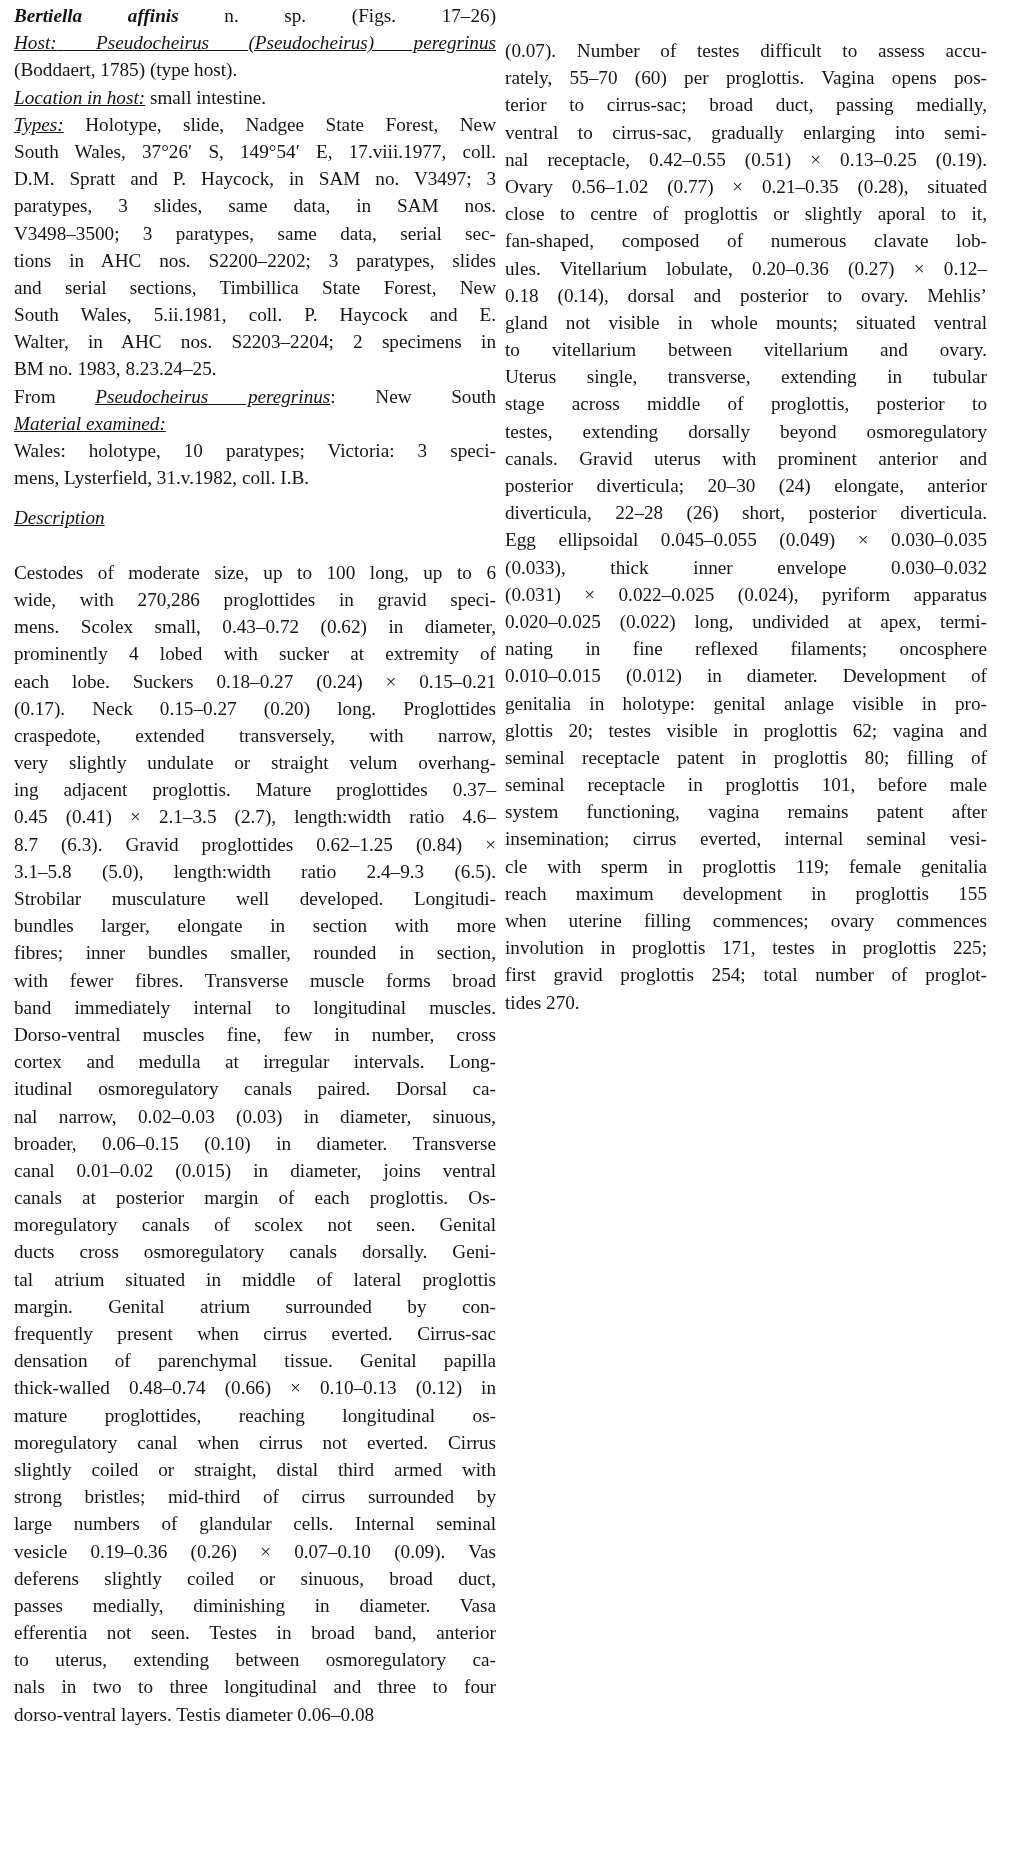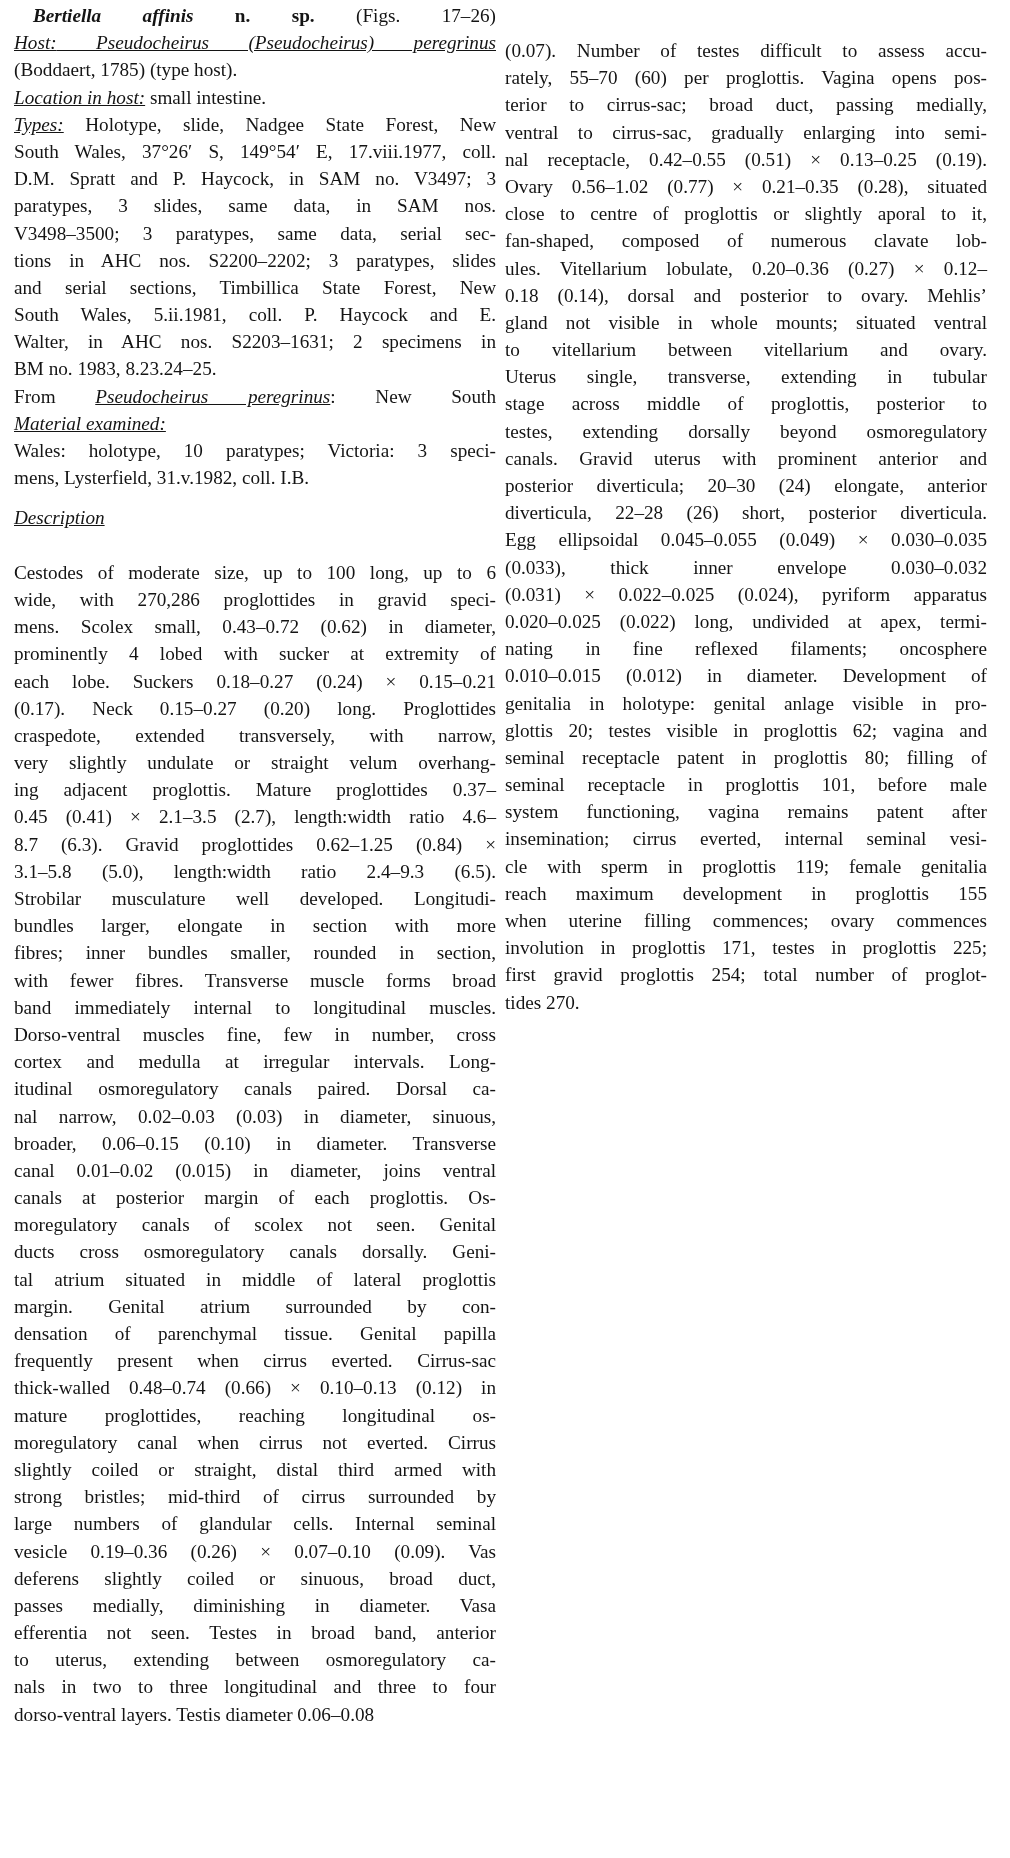--- a/index.html
+++ b/index.html
@@ -11,43 +11,43 @@
     line-height: 27.2px;
   }
   .col { position: absolute; top: 2px; width: 482px; text-align: justify; }
   .col-left { left: 14px; }
   .col-right { left: 505px; top: 37px; }
   .line { display: block; white-space: nowrap; text-align: justify; text-align-last: justify; height: 27.2px; overflow: visible; }
   .line.last { text-align-last: left; }
   .gap { display: block; height: 27.2px; }
   .gap-half { display: block; height: 13px; }
   .it { font-style: italic; text-decoration: underline; }
-  .b { font-weight: bold; }
-  .bi { font-weight: bold; font-style: italic; margin-left: 19px; }
+  .b { font-weight: normal; }
+  .bi { font-weight: bold; font-style: italic; }
 </style>
 </head>
 <body>
 
 <div class="col col-left">
   <span class="line"><span class="bi">Bertiella affinis</span><span class="b"> n. sp.</span><span> (Figs. 17–26)</span></span>
 
   <span class="line it"><span>Host:</span><span> Pseudocheirus (Pseudocheirus) peregrinus</span></span>
   <span class="line last">(Boddaert, 1785) (type host).</span>
 
   <span class="line last"><span class="it">Location in host:</span><span> small intestine.</span></span>
 
   <span class="line"><span class="it">Types:</span><span> Holotype, slide, Nadgee State Forest, New</span></span>
   <span class="line">South Wales, 37°26′ S, 149°54′ E, 17.viii.1977, coll.</span>
   <span class="line">D.M. Spratt and P. Haycock, in SAM no. V3497; 3</span>
   <span class="line">paratypes, 3 slides, same data, in SAM nos.</span>
   <span class="line">V3498–3500; 3 paratypes, same data, serial sec-</span>
   <span class="line">tions in AHC nos. S2200–2202; 3 paratypes, slides</span>
   <span class="line">and serial sections, Timbillica State Forest, New</span>
   <span class="line">South Wales, 5.ii.1981, coll. P. Haycock and E.</span>
-  <span class="line">Walter, in AHC nos. S2203–1631; 2 specimens in</span>
+  <span class="line">Walter, in AHC nos. S2203–2204; 2 specimens in</span>
   <span class="line last">BM no. 1983, 8.23.24–25.</span>
 
   <span class="line"><span>From </span><span class="it">Pseudocheirus peregrinus</span><span>: New South</span></span>
   <span class="line last it">Material examined:</span>
   <span class="line">Wales: holotype, 10 paratypes; Victoria: 3 speci-</span>
   <span class="line last">mens, Lysterfield, 31.v.1982, coll. I.B.</span>
 
   <span class="gap-half"></span>
   <span class="line last it">Description</span>
   <span class="gap"></span>
@@ -74,22 +74,22 @@
       <span class="line">cortex and medulla at irregular intervals. Long-</span>
       <span class="line">itudinal osmoregulatory canals paired. Dorsal ca-</span>
       <span class="line">nal narrow, 0.02–0.03 (0.03) in diameter, sinuous,</span>
       <span class="line">broader, 0.06–0.15 (0.10) in diameter. Transverse</span>
       <span class="line">canal 0.01–0.02 (0.015) in diameter, joins ventral</span>
       <span class="line">canals at posterior margin of each proglottis. Os-</span>
       <span class="line">moregulatory canals of scolex not seen. Genital</span>
       <span class="line">ducts cross osmoregulatory canals dorsally. Geni-</span>
       <span class="line">tal atrium situated in middle of lateral proglottis</span>
       <span class="line">margin. Genital atrium surrounded by con-</span>
+      <span class="line">frequently present when cirrus everted. Cirrus-sac</span>
       <span class="line">densation of parenchymal tissue. Genital papilla</span>
-      <span class="line">frequently present when cirrus everted. Cirrus-sac</span>
       <span class="line">thick-walled 0.48–0.74 (0.66) × 0.10–0.13 (0.12) in</span>
       <span class="line">mature proglottides, reaching longitudinal os-</span>
       <span class="line">moregulatory canal when cirrus not everted. Cirrus</span>
       <span class="line">slightly coiled or straight, distal third armed with</span>
       <span class="line">strong bristles; mid-third of cirrus surrounded by</span>
       <span class="line">large numbers of glandular cells. Internal seminal</span>
       <span class="line">vesicle 0.19–0.36 (0.26) × 0.07–0.10 (0.09). Vas</span>
       <span class="line">deferens slightly coiled or sinuous, broad duct,</span>
       <span class="line">passes medially, diminishing in diameter. Vasa</span>
       <span class="line">efferentia not seen. Testes in broad band, anterior</span>

